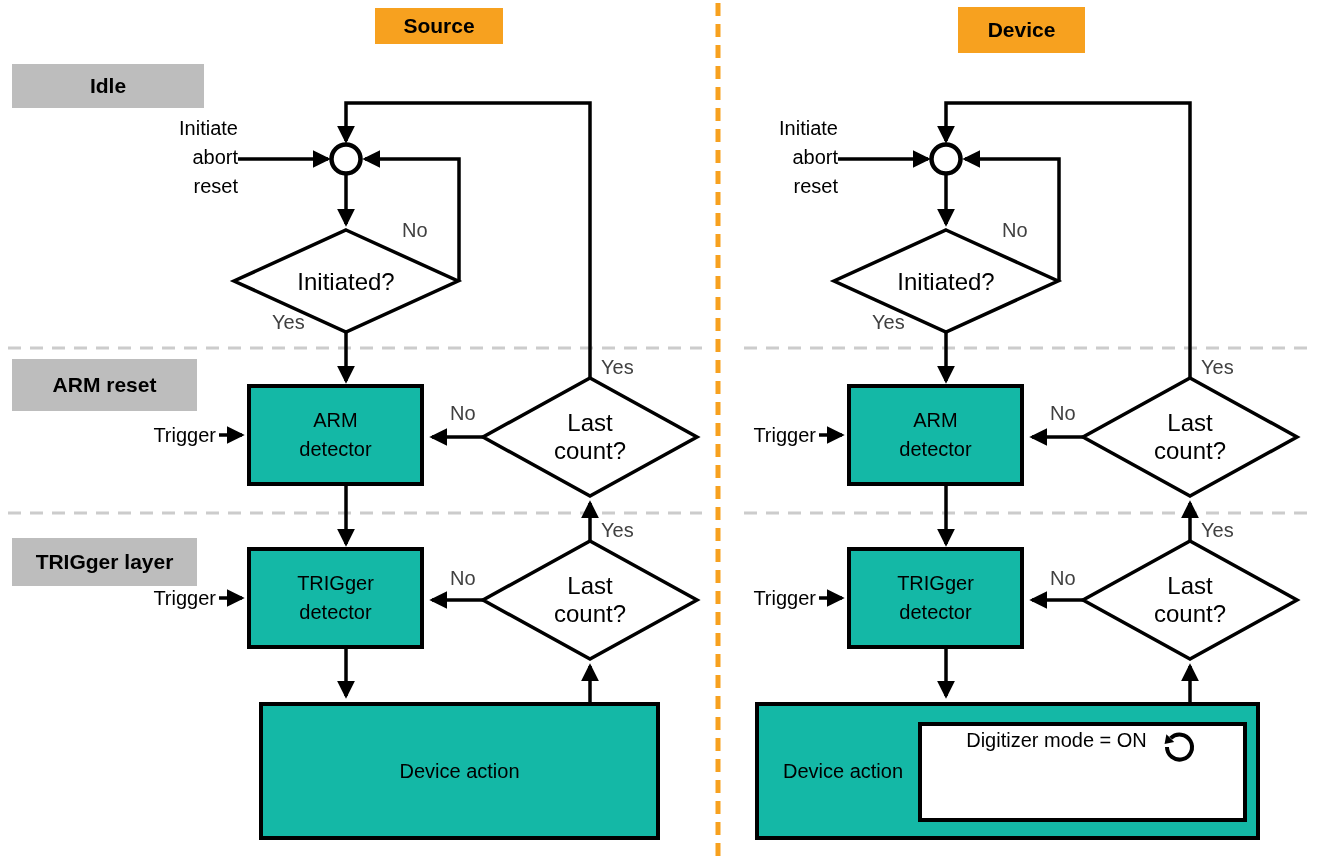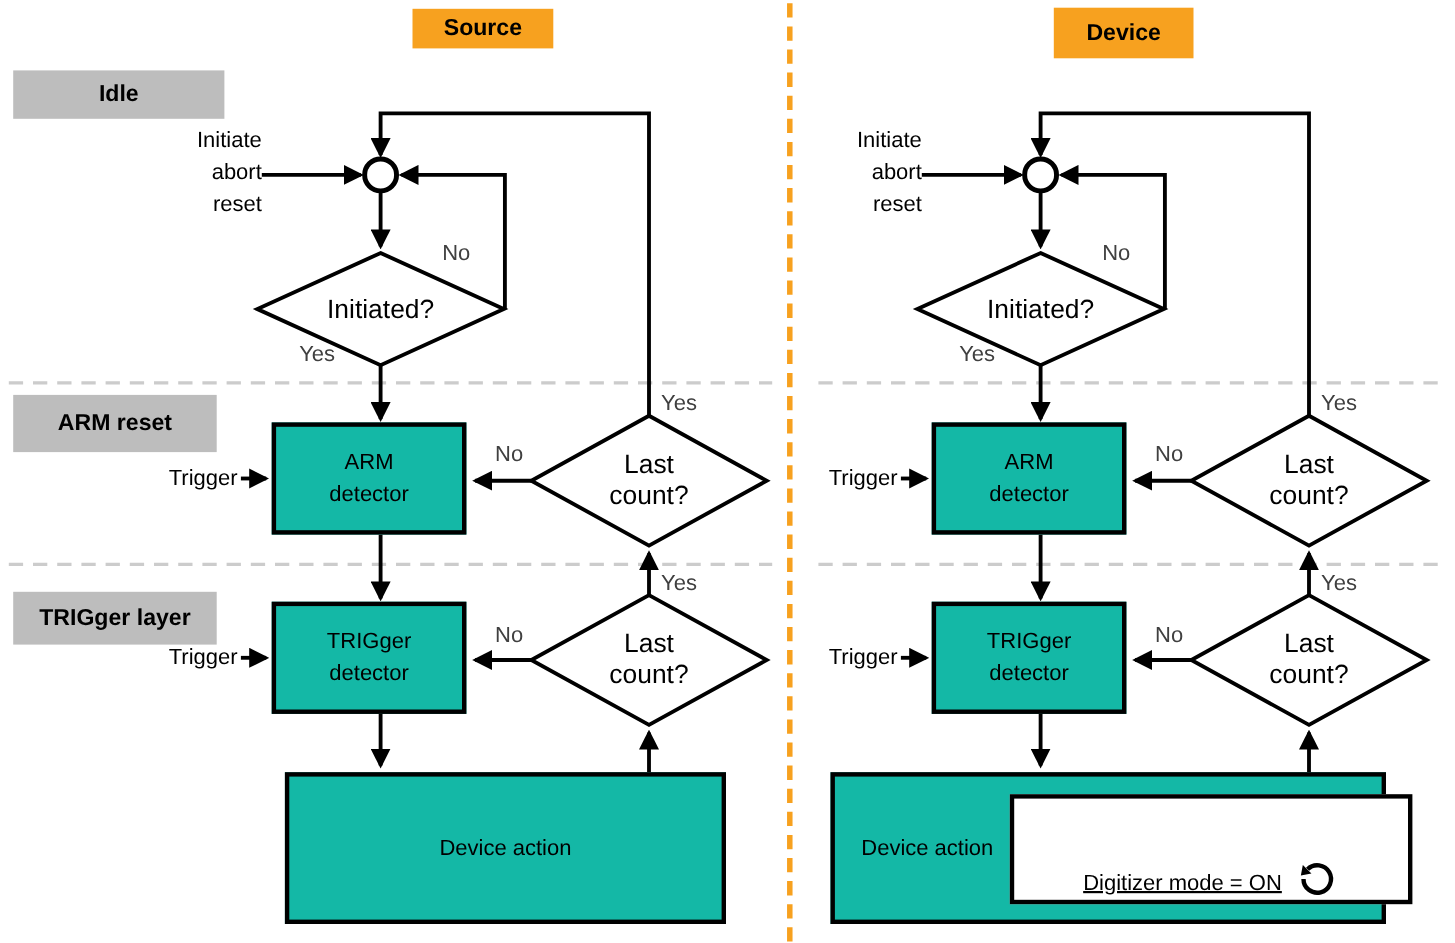--- a/index.html
+++ b/index.html
@@ -15,23 +15,23 @@
        font-size:20px;line-height:29px;}
   .ml{white-space:pre-line;}
   .lbl{position:absolute;font-size:20px;line-height:22px;}
   .center{text-align:right;}
   .right{text-align:right;}
   .gray{color:#404040;}
   .dtext{position:absolute;font-size:24px;line-height:28px;text-align:center;white-space:pre-line;}
   .devbox-r{justify-content:flex-start;}
   .devtext-r{position:absolute;left:8px;top:0;width:152px;height:130px;
        display:flex;align-items:center;justify-content:center;text-align:center;}
-  .digibox{position:absolute;left:159px;top:16px;width:366px;height:100px;
+  .digibox{position:absolute;left:159px;top:16px;width:329px;height:100px;
        border:4px solid #000;box-sizing:border-box;background:#fff;
-       display:flex;align-items:flex-end;justify-content:center;gap:12px;font-size:20px;text-decoration:underline;}
+       display:flex;align-items:flex-start;justify-content:center;gap:12px;font-size:20px;}
 </style>
 </head>
 <body>
 
 <div id="canvas">
 
   <svg class="layer" width="1323" height="857" viewBox="0 0 1323 857">
     <defs>
       <marker id="ah" viewBox="0 0 10 10" refX="8.5" refY="5" markerWidth="5.2" markerHeight="5.2" orient="auto-start-reverse" markerUnits="strokeWidth">
         <path d="M 0 0 L 10 5 L 0 10 z" fill="#000"></path>

